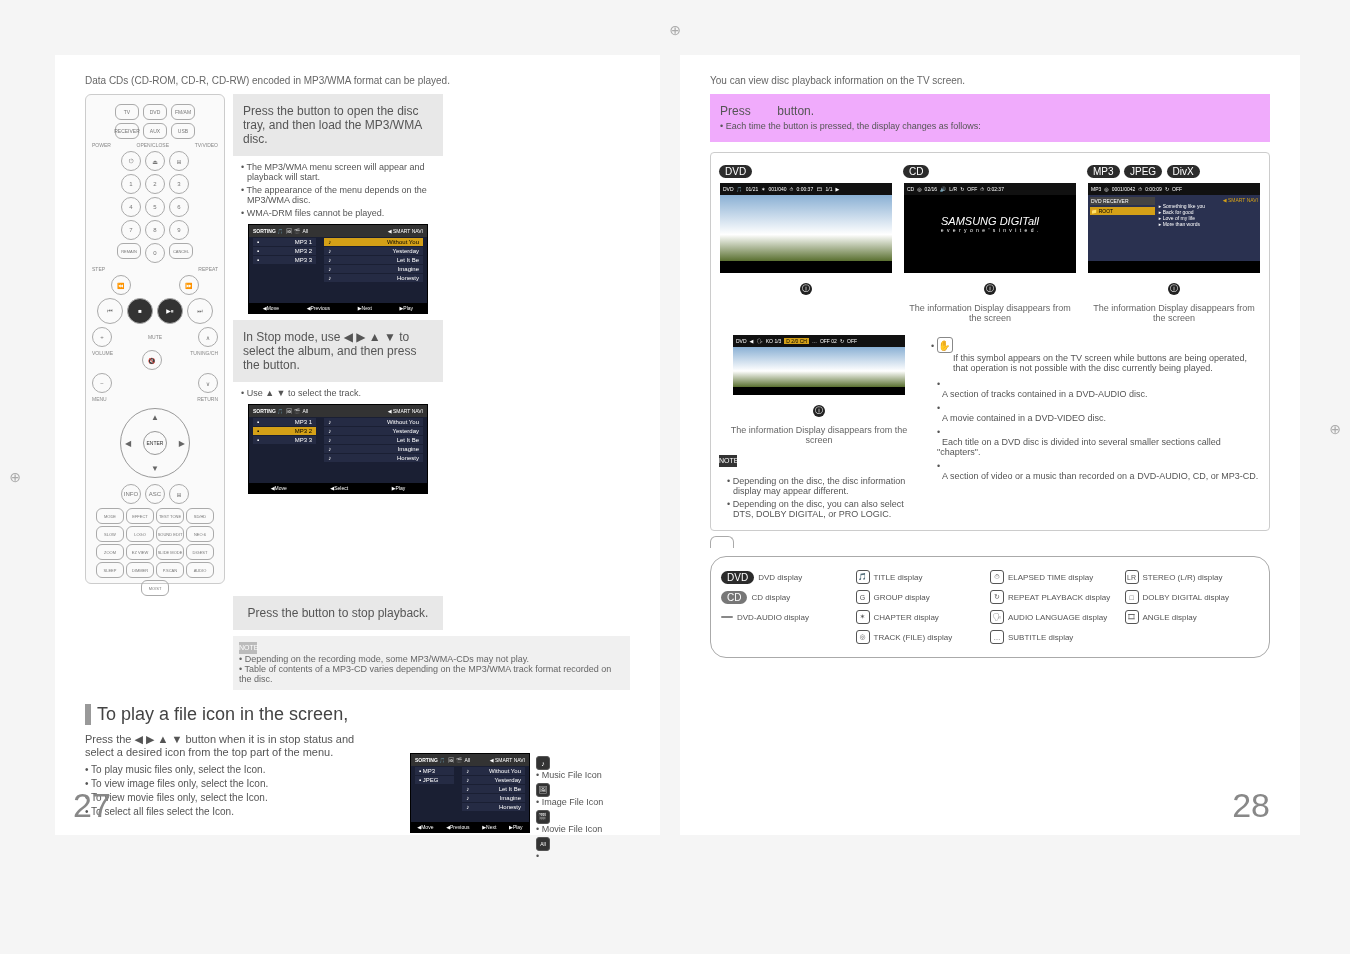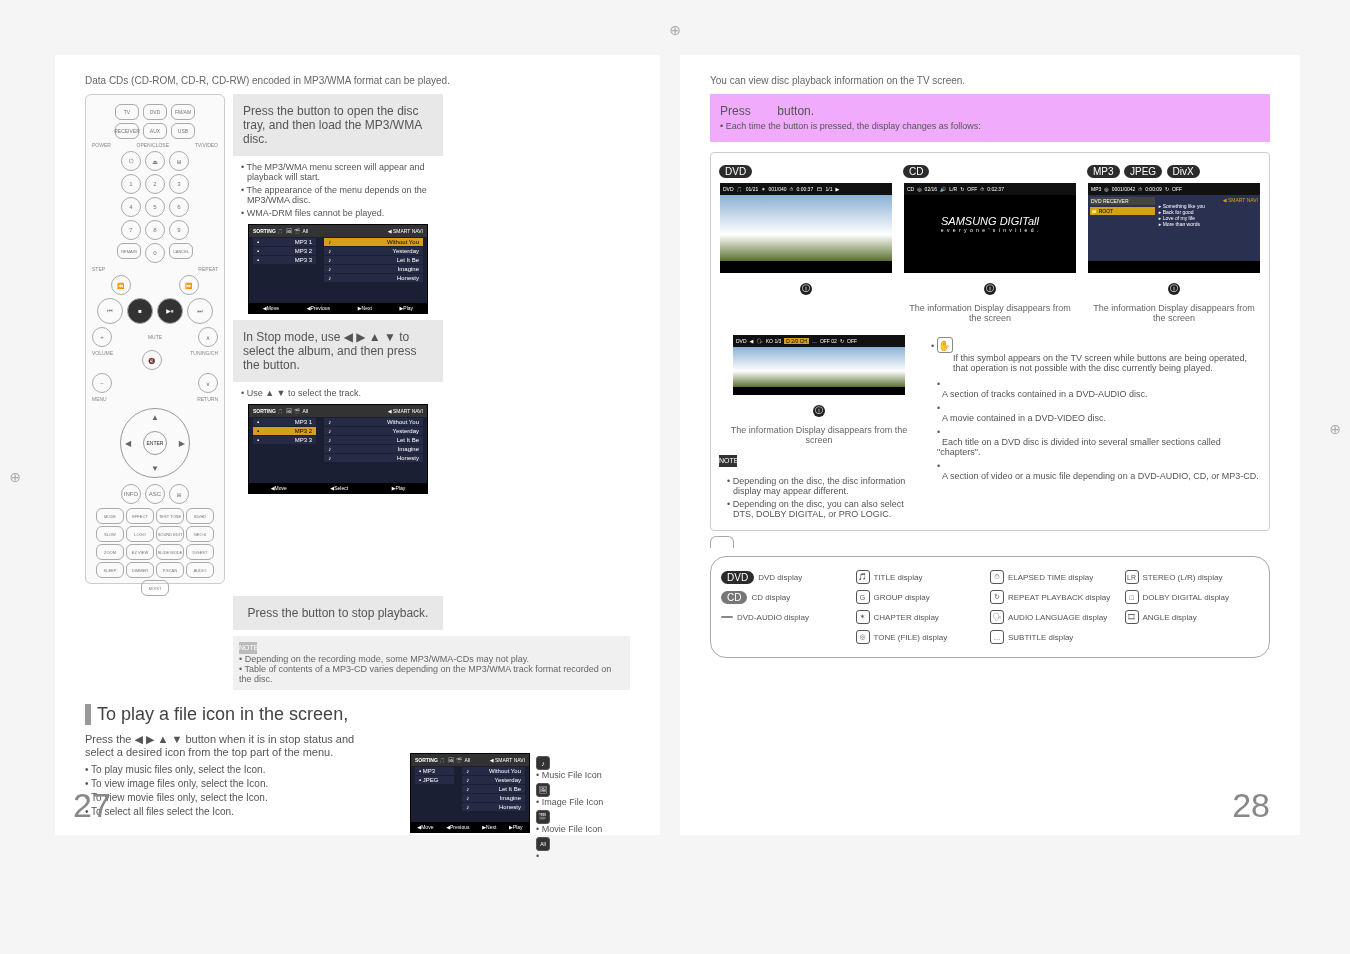--- a/index.html
+++ b/index.html
@@ -414,21 +414,21 @@
         <div style="margin-top:10px"><span class="note-icon" style="background:#333">NOTE</span></div>
         <div class="bullet">• <span>Depending on the disc, the disc information display may appear different.</span></div>
         <div class="bullet">• <span>Depending on the disc, you can also select DTS, DOLBY DIGITAL, or PRO LOGIC.</span></div>
       </div>
       <div class="rcol">
         <div style="font-size:9px;color:#555;margin:6px 0">• <span class="hand-icon">✋</span><br><span style="padding-left:22px;display:block">If this symbol appears on the TV screen while buttons are being operated, that operation is not possible with the disc currently being played.</span></div>
         <div class="defs">
           <p>•<br>&nbsp;&nbsp;<span>A section of tracks contained in a DVD-AUDIO disc.</span></p>
           <p>•<br>&nbsp;&nbsp;<span>A movie contained in a DVD-VIDEO disc.</span></p>
           <p>•<br>&nbsp;&nbsp;<span>Each title on a DVD disc is divided into several smaller sections called "chapters".</span></p>
-          <p>•<br>&nbsp;&nbsp;<span>A section of video or a music file depending on a DVD-AUDIO, CD, or MP3-CD.</span></p>
+          <p>•<br>&nbsp;&nbsp;<span>A section of video or a music than recorded on a DVD-AUDIO, CD, or MP3-CD.</span></p>
         </div>
       </div>
     </div>
   </div>
 
   <div style="margin-top:-1px"><span class="anchor-tab">&nbsp;</span></div>
   <div class="legend-bubble">
     <div class="legend-grid" id="legend-grid">
         <div class="legend-item">
           <span class="pill pill-dark">DVD</span>
@@ -476,21 +476,21 @@
         </div>
         <div class="legend-item">
           <span class="leg-ico">🎞</span>
           <span>ANGLE display</span>
         </div>
         <div class="legend-item">
           <span></span>
         </div>
         <div class="legend-item">
           <span class="leg-ico">◎</span>
-          <span>TONE (FILE) display</span>
+          <span>TRACK (FILE) display</span>
         </div>
         <div class="legend-item">
           <span class="leg-ico">…</span>
           <span>SUBTITLE display</span>
         </div>
         <div class="legend-item">
           <span></span>
         </div>
       </div>
   </div>

